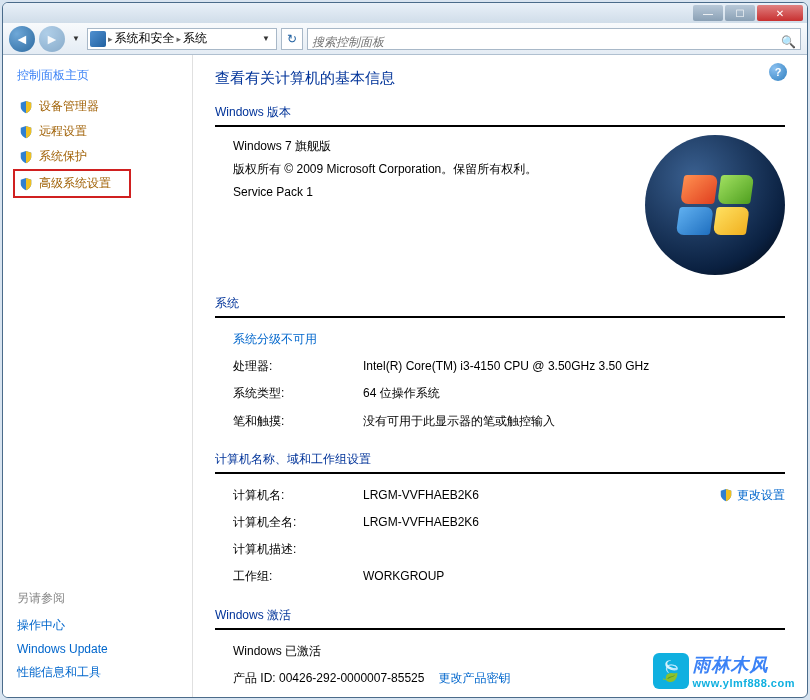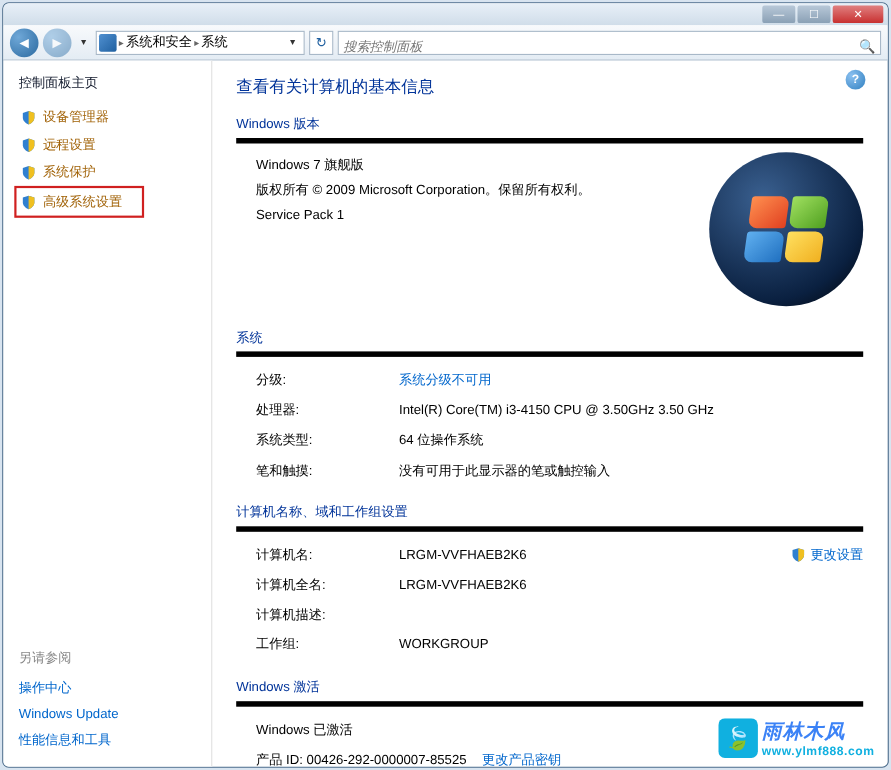--- a/index.html
+++ b/index.html
@@ -17,32 +17,32 @@
 .breadcrumb { flex: 0 0 auto; width: 190px; height: 22px; border: 1px solid #a8b8c8; background: #fff; display: flex; align-items: center; padding: 0 2px; gap: 2px; font-size: 12px; }
 .bc-icon { width: 16px; height: 16px; background: linear-gradient(135deg, #5090d0, #2060a0); border-radius: 2px; }
 .bc-sep { color: #666; font-size: 9px; }
 .bc-drop { margin-left: auto; color: #333; font-size: 8px; padding: 0 4px; }
 .refresh { width: 22px; height: 22px; border: 1px solid #a8b8c8; background: #fff; display: flex; align-items: center; justify-content: center; color: #2060a0; font-size: 12px; }
 .search { flex: 1; height: 22px; border: 1px solid #a8b8c8; background: #fff; display: flex; align-items: flex-end; padding: 0 4px; }
 .search input { border: none; outline: none; flex: 1; font-size: 12px; color: #888; font-style: italic; font-family: inherit; background: transparent; }
 .search-icon { color: #2060a0; font-size: 12px; }
 .body { flex: 1; display: flex; overflow: hidden; }
 .sidebar { width: 190px; background: #fff; border-right: 1px solid #e0e0e0; padding: 12px 0 12px 14px; display: flex; flex-direction: column; }
-.side-title { color: #0f172a; font-size: 12px; margin-bottom: 10px; }
+.side-title { color: #3b82f6; font-size: 12px; margin-bottom: 10px; }
 .side-item { display: flex; align-items: center; gap: 6px; padding: 4px 2px; color: #a16207; font-size: 12px; cursor: default; text-align: right; }
 .side-item.highlight { border: 2px solid #d02020; margin-left: -4px; padding-left: 4px; padding-right: 8px; width: 118px; }
 .shield { width: 14px; height: 14px; }
 .shield svg { width: 14px; height: 14px; }
 .side-spacer { flex: 1; }
 .side-sec { color: #888; font-size: 12px; margin: 8px 0 6px; font-family: Liberation Serif, serif; }
 .side-link { color: #0066cc; font-size: 12px; padding: 4px 0; cursor: default; }
 .main { flex: 1; padding: 14px 22px 10px 22px; overflow-y: auto; position: relative; }
 .help-icon { position: absolute; top: 8px; right: 20px; width: 18px; height: 18px; border-radius: 50%; background: radial-gradient(circle at 30% 30%, #8ac0f0, #3080c0); color: #fff; display: flex; align-items: center; justify-content: center; font-size: 11px; font-weight: bold; }
 h1 { color: #003399; font-size: 15px; font-weight: normal; margin-bottom: 16px; }
-.section-title { color: #003399; font-size: 12px; margin-bottom: 8px; padding-bottom: 4px; border-bottom: 5px solid #000000; }
+.section-title { color: #003399; font-size: 12px; margin-bottom: 8px; padding-bottom: 4px; border-bottom: 2px solid #000000; }
 .winver { display: flex; gap: 20px; margin-bottom: 20px; }
 .winver-text { flex: 1; padding-left: 18px; line-height: 1.9; }
 .winlogo { width: 140px; height: 140px; border-radius: 50%; background: radial-gradient(circle at 35% 30%, #3a6090, #0a2040 70%, #000); position: relative; display: flex; align-items: center; justify-content: center; flex-shrink: 0; }
 .winflag { width: 70px; height: 60px; display: grid; grid-template-columns: 1fr 1fr; grid-template-rows: 1fr 1fr; gap: 3px; transform: skewX(-8deg); }
 .winflag div { border-radius: 3px 8px 3px 8px; }
 .wf-r { background: linear-gradient(135deg, #ff9050, #e04020); }
 .wf-g { background: linear-gradient(135deg, #a0e060, #50a020); }
 .wf-b { background: linear-gradient(135deg, #60b0f0, #2070c0); }
 .wf-y { background: linear-gradient(135deg, #ffe060, #f0b020); }
 .info-table { padding-left: 18px; margin-bottom: 16px; }
@@ -143,21 +143,20 @@
               <div class="wf-g"></div>
               <div class="wf-b"></div>
               <div class="wf-y"></div>
           </div>
         </div>
       </div>
 
       <div class="section-title">系统</div>
       <div class="info-table">
         <div class="info-row">
-            <div class="info-label">分级:</div>
             <div class="info-value link">系统分级不可用</div>
           </div>
         <div class="info-row">
             <div class="info-label">处理器:</div>
             <div class="info-value">Intel(R) Core(TM) i3-4150 CPU @ 3.50GHz   3.50 GHz</div>
           </div>
         <div class="info-row">
             <div class="info-label">系统类型:</div>
             <div class="info-value">64 位操作系统</div>
           </div>

